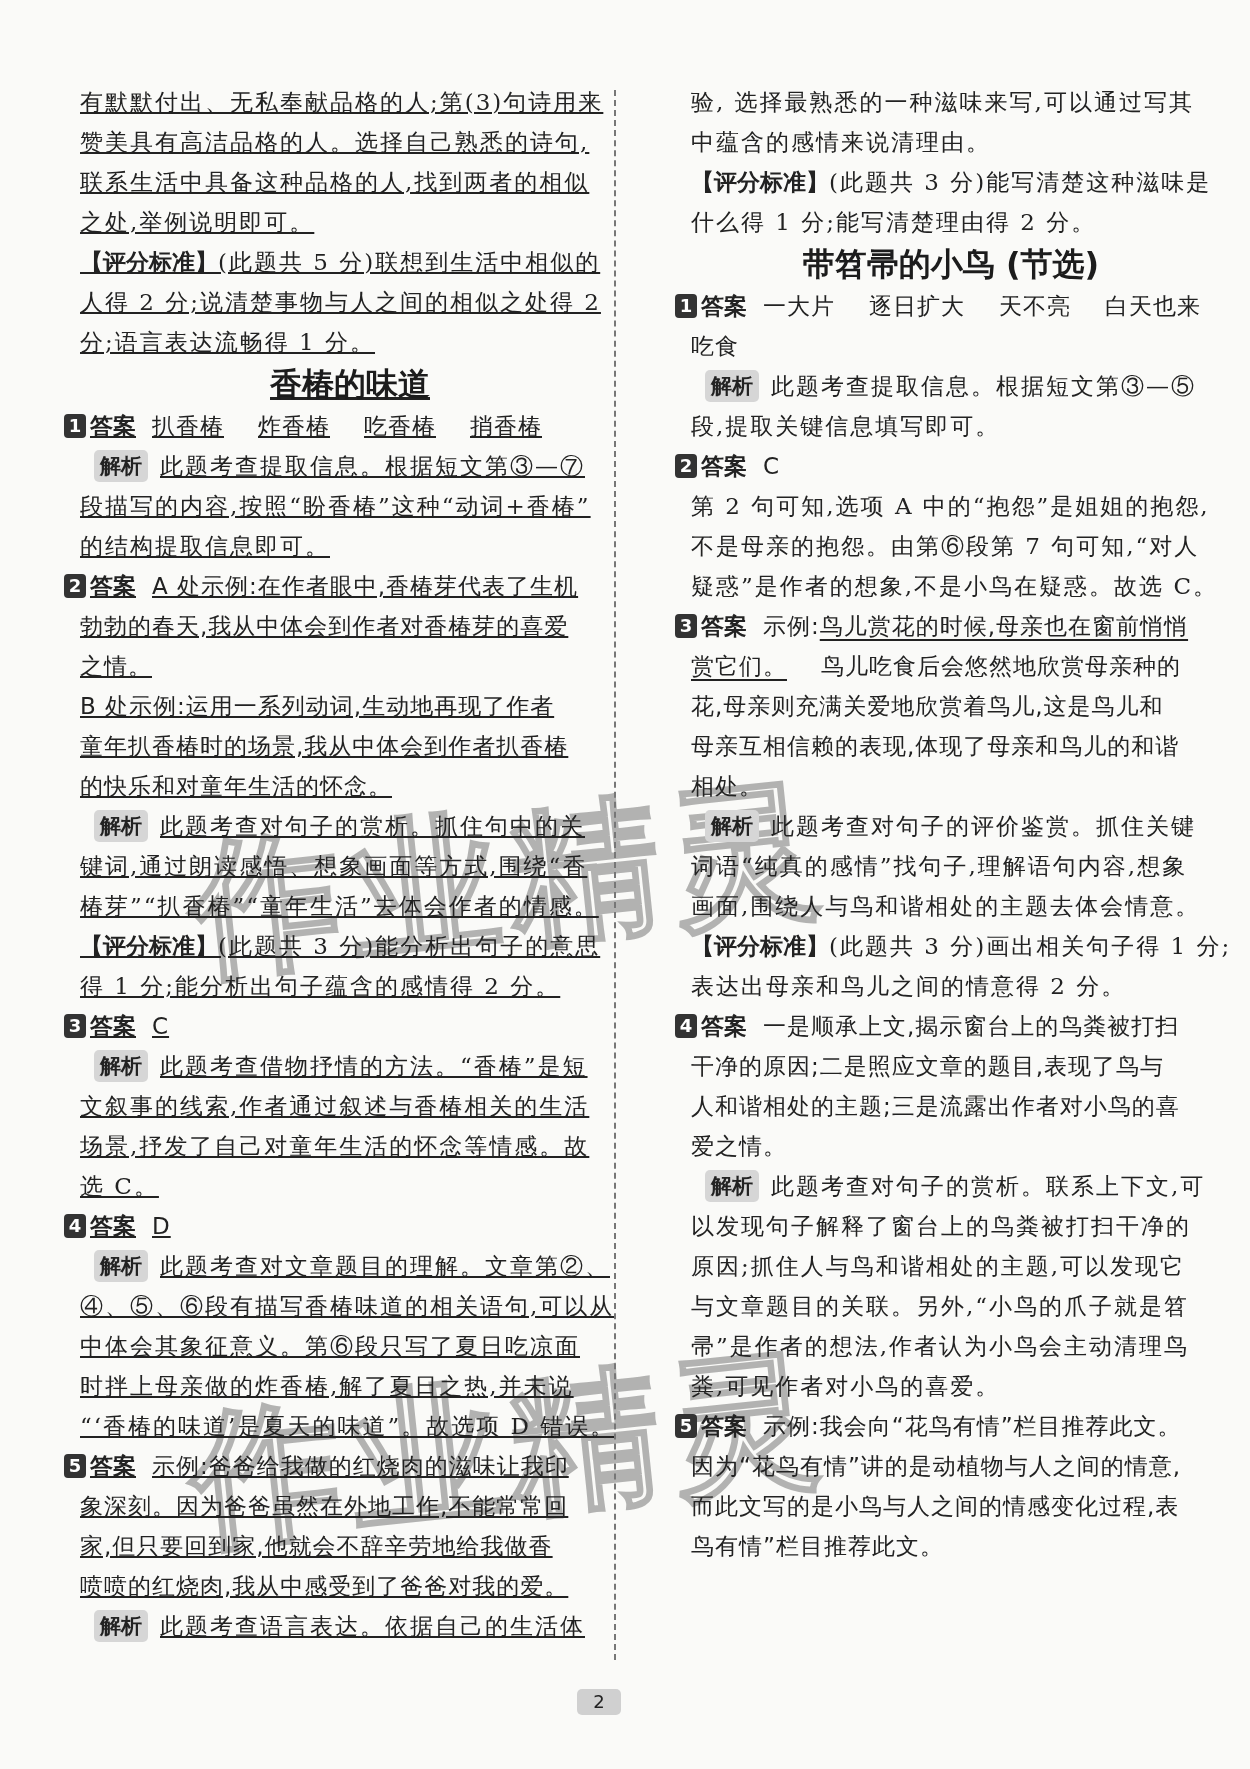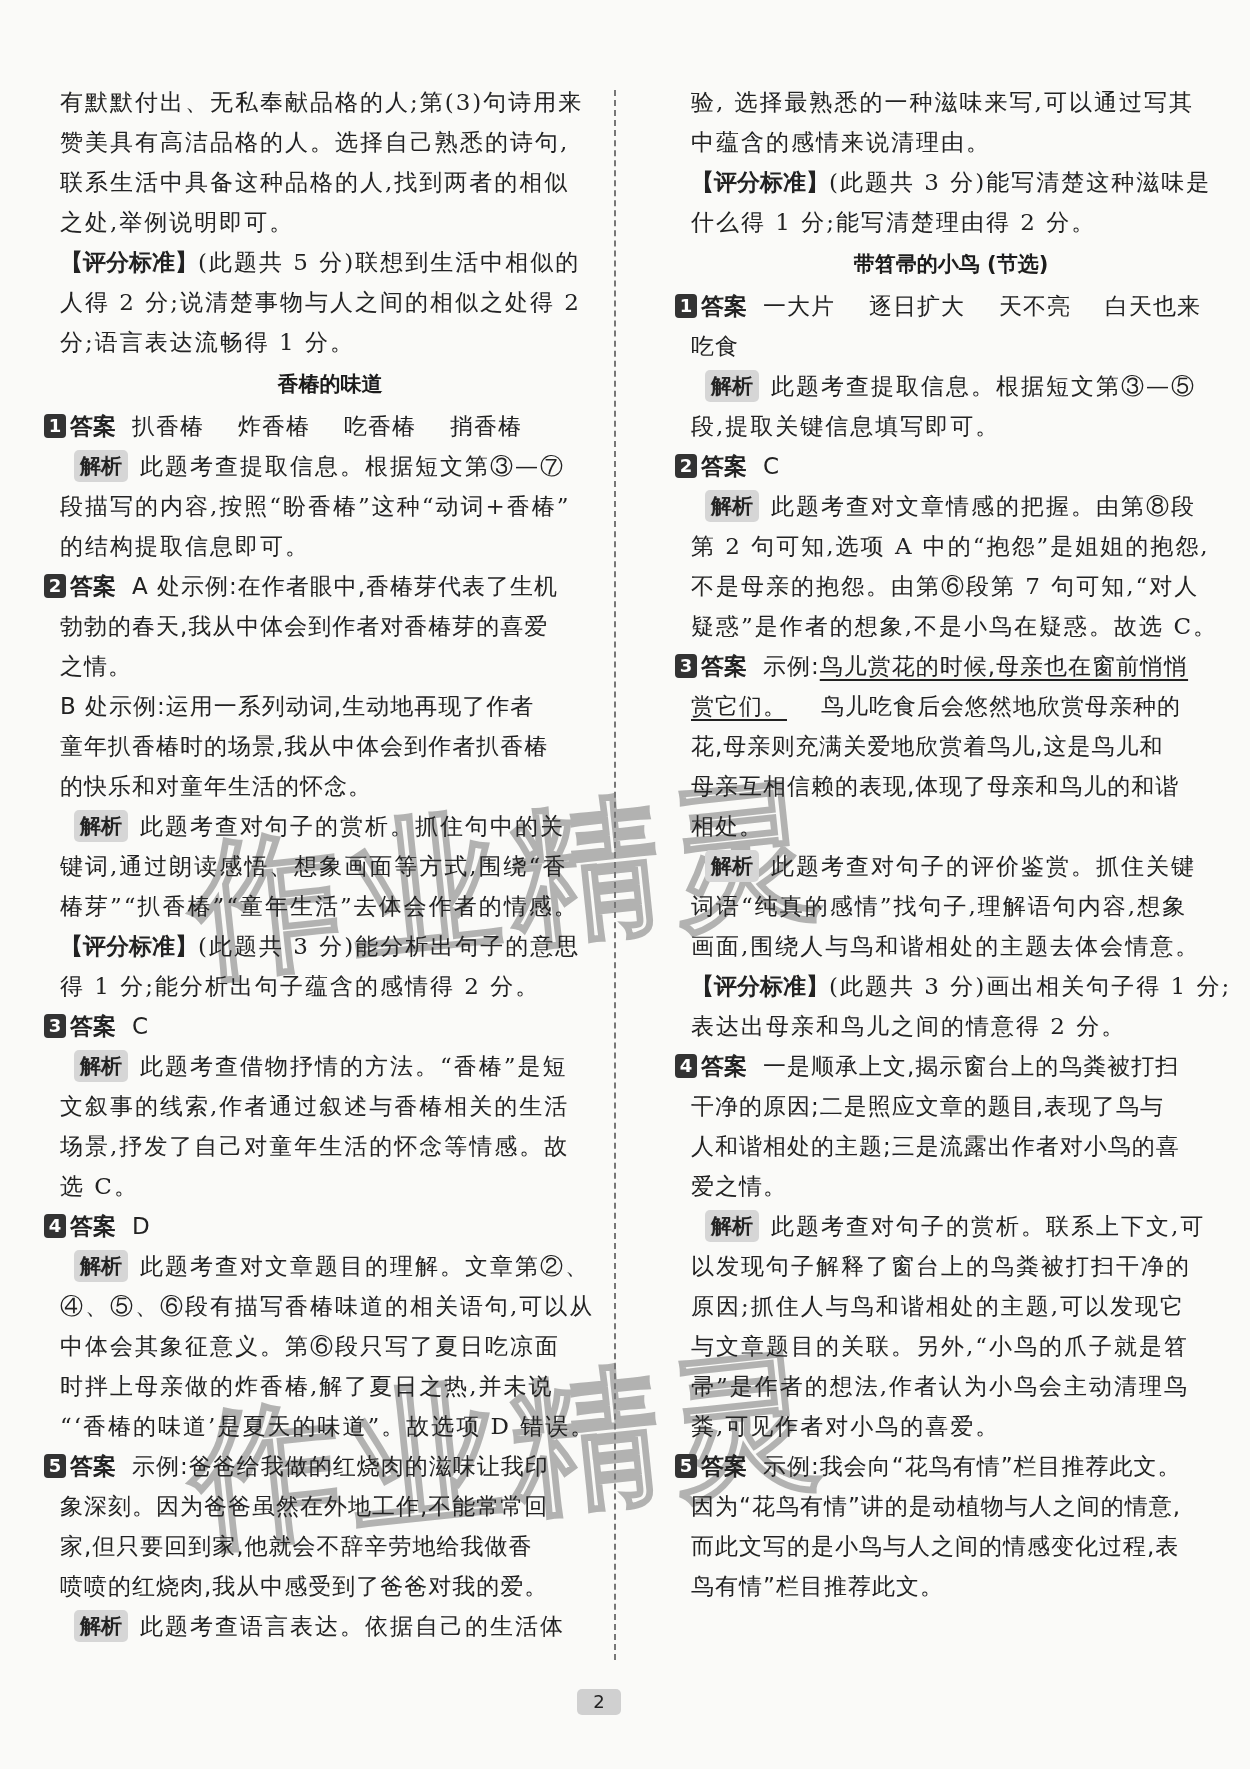--- a/index.html
+++ b/index.html
@@ -4,33 +4,33 @@
 <style>
   html, body { margin:0; padding:0; }
   body {
     width:1250px; height:1769px; overflow:hidden;
     background:#f7f7f5;
     font-family:"DejaVu Serif","Liberation Serif",serif;
     color:#222;
   }
   .page { position:relative; width:1250px; height:1769px; background:#fafaf8; }
   .col { position:absolute; top:82px; }
-  .col.left { left:60px; width:540px; }
+  .col.left { left:80px; width:540px;text-decoration:underline; }
   .col.right { left:691px; width:520px; }
   .divider {
     position:absolute; left:614px; top:90px; height:1570px; width:0;
     border-left:2px dashed #777;
   }
   .ln { height:40px; line-height:40px; font-size:23px; white-space:nowrap; letter-spacing:2px; }
   .ln.sans { font-family:"DejaVu Sans","Liberation Sans",sans-serif; letter-spacing:1px; }
   .ind { padding-left:14px; }
   .title {
     height:44px; line-height:44px; text-align:center;
     font-family:"DejaVu Sans","Liberation Sans",sans-serif; font-weight:bold;
-    font-size:21px; color:#1c1c1c;
+    font-size:32px; color:#1c1c1c;
   }
   .num {
     display:inline-block; width:22px; height:24px; line-height:24px;
     background:#333; color:#fff; border-radius:4px; text-align:center;
     font-family:"DejaVu Sans","Liberation Sans",sans-serif; font-weight:bold;
     font-size:18px; margin-left:-16px; margin-right:4px; vertical-align:2px;
     letter-spacing:0;
   }
   .ans-label {
     font-family:"DejaVu Sans","Liberation Sans",sans-serif; font-weight:bold;
@@ -126,21 +126,20 @@
     <div class="title">带笤帚的小鸟 (节选)</div>
 
     <div class="ln sans">
       <span class="num">1</span><span class="ans-label">答案</span><span>一大片</span><span class="gap"></span><span>逐日扩大</span><span class="gap"></span><span>天不亮</span><span class="gap"></span><span>白天也来</span>
     </div>
     <div class="ln sans">吃食</div>
     <div class="ln ind"><span class="jx">解析</span><span>此题考查提取信息。根据短文第③—⑤</span></div>
     <div class="ln">段,提取关键信息填写即可。</div>
 
     <div class="ln sans"><span class="num">2</span><span class="ans-label">答案</span><span>C</span></div>
-    <div class="ln ind"><span class="jx">解析</span><span>此题考查对文章情感的把握。由第⑧段</span></div>
     <div class="ln">第 2 句可知,选项 A 中的“抱怨”是姐姐的抱怨,</div>
     <div class="ln">不是母亲的抱怨。由第⑥段第 7 句可知,“对人</div>
     <div class="ln">疑惑”是作者的想象,不是小鸟在疑惑。故选 C。</div>
 
     <div class="ln sans"><span class="num">3</span><span class="ans-label">答案</span><span>示例:</span><span class="ul">鸟儿赏花的时候,母亲也在窗前悄悄</span></div>
     <div class="ln sans"><span class="ul">赏它们。</span><span class="gap"></span><span>鸟儿吃食后会悠然地欣赏母亲种的</span></div>
     <div class="ln sans">花,母亲则充满关爱地欣赏着鸟儿,这是鸟儿和</div>
     <div class="ln sans">母亲互相信赖的表现,体现了母亲和鸟儿的和谐</div>
     <div class="ln sans">相处。</div>
     <div class="ln ind"><span class="jx">解析</span><span>此题考查对句子的评价鉴赏。抓住关键</span></div>

